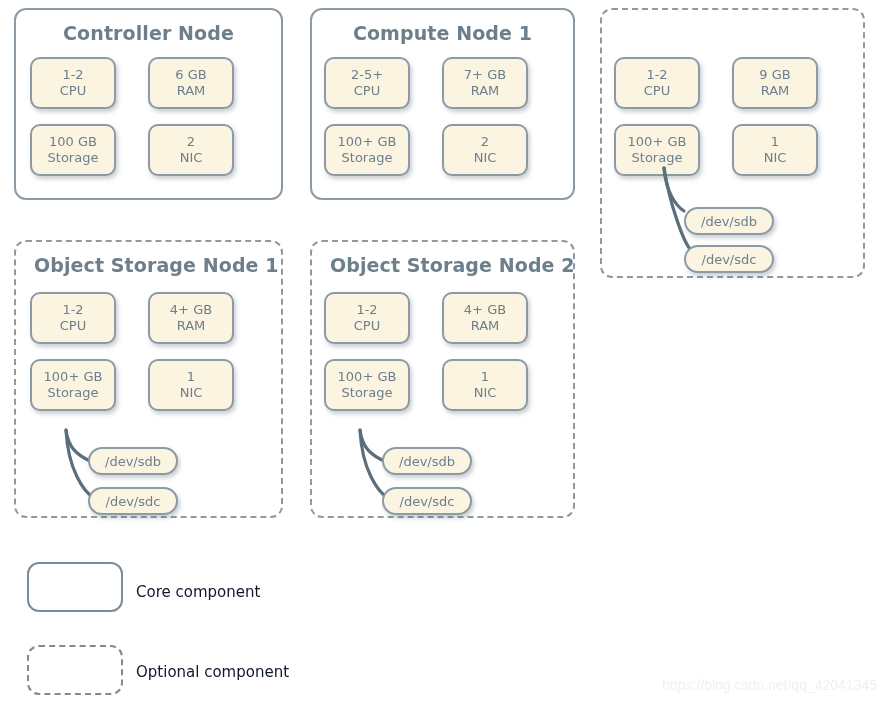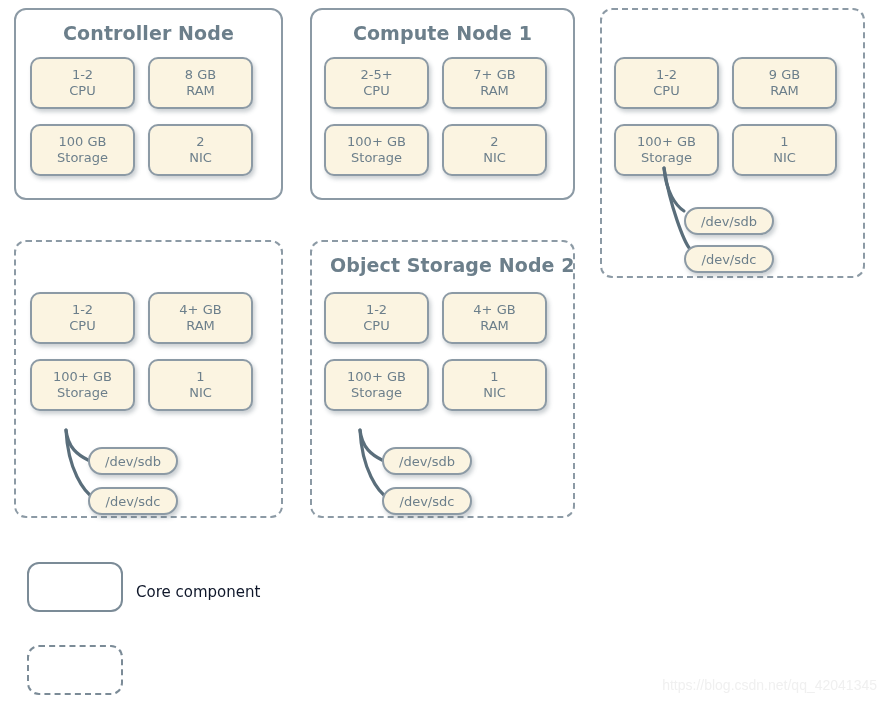--- a/index.html
+++ b/index.html
@@ -49,21 +49,21 @@
     left:14px;
     top:47px;
     display:grid;
     grid-template-columns:105px 105px;
     grid-template-rows:52px 52px;
     column-gap:13px;
     row-gap:15px;
   }
   .spec{
     box-sizing:border-box;
-    width:105px;height:52px;
+    width:86px;height:52px;
     background:#fbf4e1;
     border:2px solid #8c9aa5;
     border-radius:10px;
     display:flex;
     flex-direction:column;
     align-items:center;
     justify-content:center;
     box-shadow:2px 3px 4px rgba(80,95,105,0.30);
   }
   .spec .l1,.spec .l2{
@@ -129,21 +129,21 @@
 <div class="canvas">
 
   <div class="node core" style="left:14px;top:8px;width:269px;height:192px;">
     <div class="node-title">Controller Node</div>
     <div class="specs">
       <div class="spec">
         <span class="l1">1-2</span>
         <span class="l2">CPU</span>
       </div>
       <div class="spec">
-        <span class="l1">8 GB</span>
+        <span class="l1">6 GB</span>
         <span class="l2">RAM</span>
       </div>
       <div class="spec">
         <span class="l1">100 GB</span>
         <span class="l2">Storage</span>
       </div>
       <div class="spec">
         <span class="l1">2</span>
         <span class="l2">NIC</span>
       </div>
@@ -194,20 +194,21 @@
 
     <svg class="wires" width="265" height="270" viewBox="0 0 265 270">
       <path d="M 62 158 C 64 182, 74 196, 82 201" fill="none" stroke="#5a6e7b" stroke-width="3.2" stroke-linecap="round"></path>
       <path d="M 62 158 C 68 196, 82 232, 88 239" fill="none" stroke="#5a6e7b" stroke-width="3.2" stroke-linecap="round"></path>
     </svg>
     <div class="pill" style="left:82px;top:197px;">/dev/sdb</div>
     <div class="pill" style="left:82px;top:235px;">/dev/sdc</div>
   </div>
 
   <div class="node optional titleleft" style="left:14px;top:240px;width:269px;height:278px;">
+    <div class="node-title">Object Storage Node 1</div>
     <div class="specs" style="top:50px;">
       <div class="spec">
         <span class="l1">1-2</span>
         <span class="l2">CPU</span>
       </div>
       <div class="spec">
         <span class="l1">4+ GB</span>
         <span class="l2">RAM</span>
       </div>
       <div class="spec">
@@ -252,16 +253,17 @@
       <path d="M 48 188 C 50 228, 66 250, 76 256" fill="none" stroke="#5a6e7b" stroke-width="3.2" stroke-linecap="round"></path>
     </svg>
     <div class="pill" style="left:70px;top:205px;">/dev/sdb</div>
     <div class="pill" style="left:70px;top:245px;">/dev/sdc</div>
   </div>
 
   <div class="legend-box core" style="left:27px;top:562px;"></div>
   <div class="legend-label" style="left:136px;top:583px;">Core component</div>
 
   <div class="legend-box optional" style="left:27px;top:645px;"></div>
+  <div class="legend-label" style="left:136px;top:663px;">Optional component</div>
 
   <div class="watermark">https://blog.csdn.net/qq_42041345</div>
 
 </div>
 
 </body></html>

